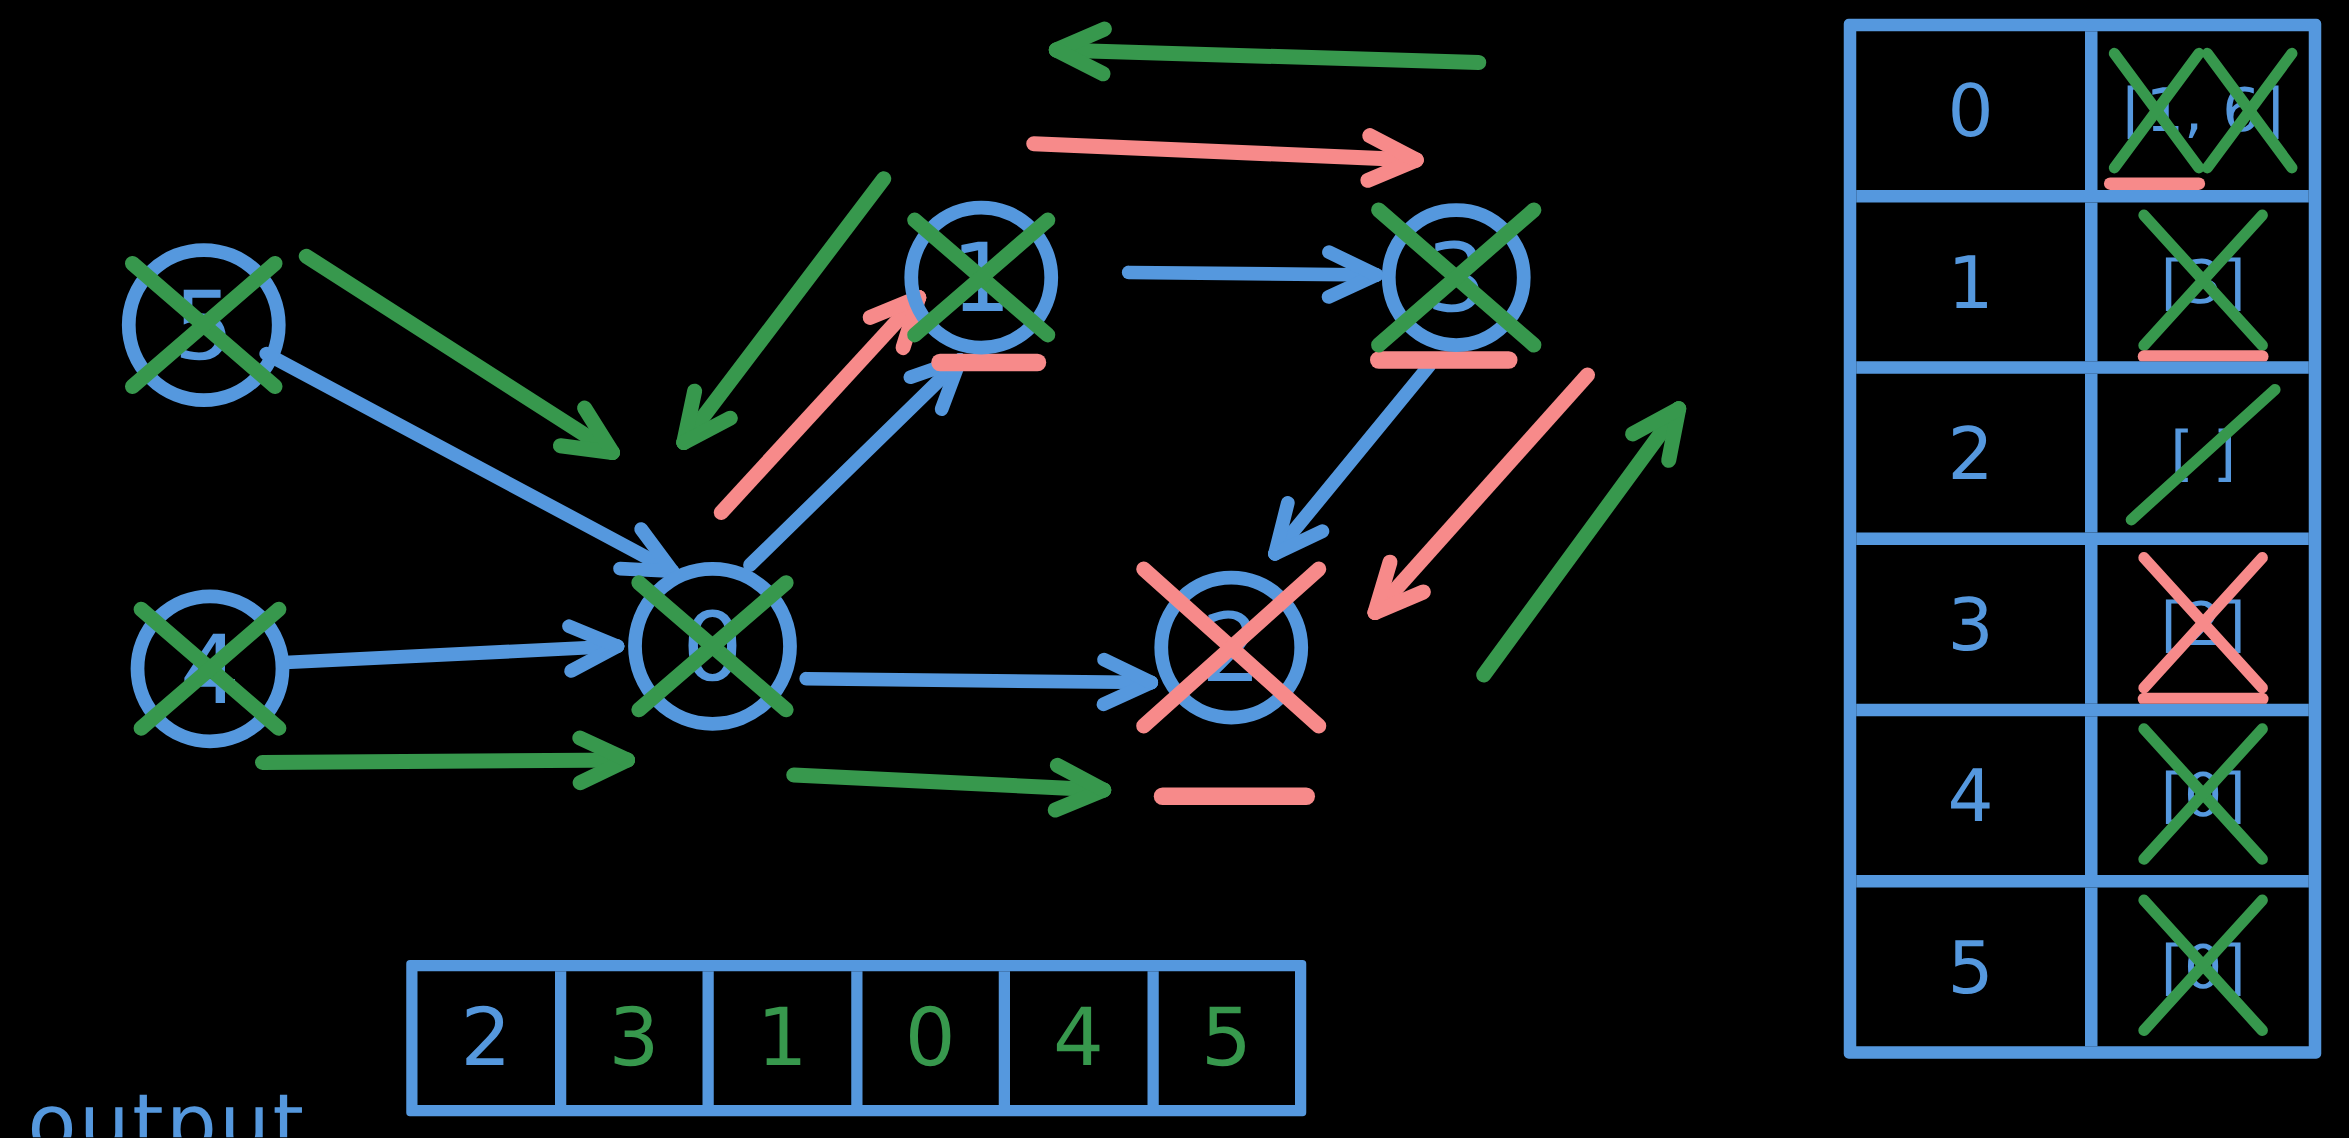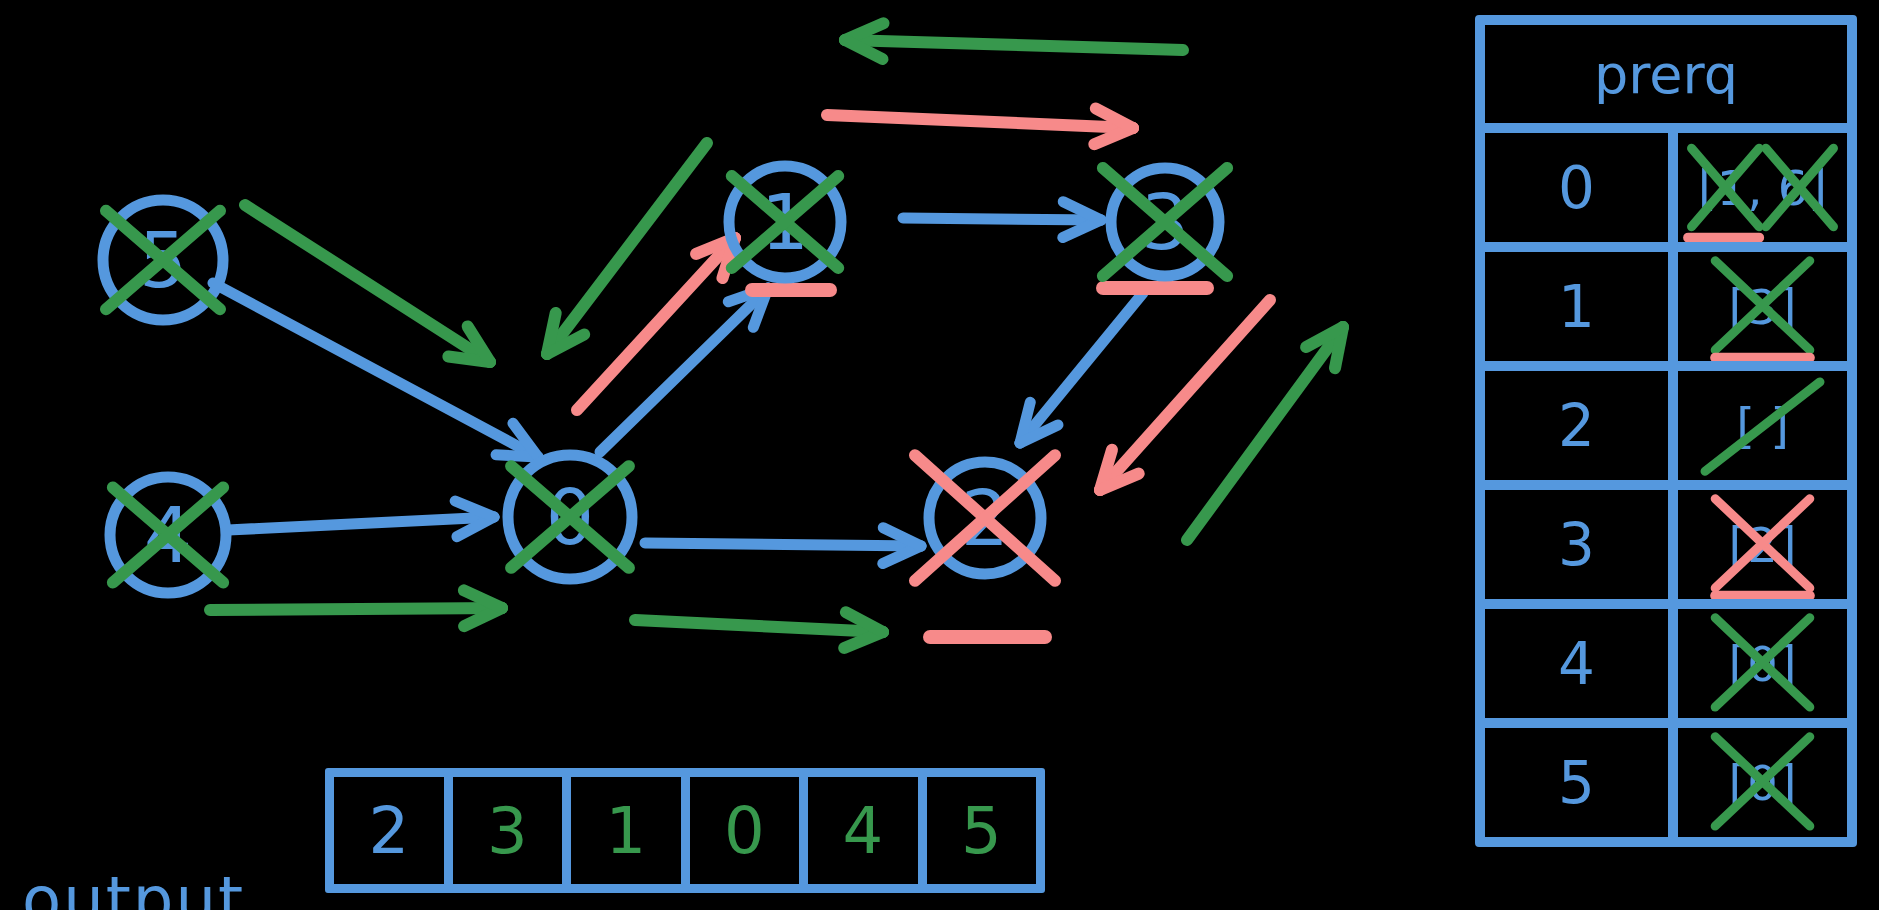--- a/index.html
+++ b/index.html
@@ -157,21 +157,20 @@
   <div class="output-array" id="output-array">
       <div class="ocell" style="color: rgb(85, 152, 222);">2</div>
       <div class="ocell" style="color: rgb(55, 152, 77);">3</div>
       <div class="ocell" style="color: rgb(55, 152, 77);">1</div>
       <div class="ocell" style="color: rgb(55, 152, 77);">0</div>
       <div class="ocell" style="color: rgb(55, 152, 77);">4</div>
       <div class="ocell" style="color: rgb(55, 152, 77);">5</div>
     </div>
 
   <div class="prereq" id="prereq-table">
-    <div class="prereq-header">prerq</div>
   <div class="trow">
         <div class="tkey">0</div>
         <div class="tval">
           <span>[1, 6]</span>
           <svg viewBox="0 0 100 100" preserveAspectRatio="none">
             <line x1="8" y1="14" x2="48" y2="86" stroke="#37984d" stroke-width="9" stroke-linecap="round" vector-effect="non-scaling-stroke" style="vector-effect: non-scaling-stroke;"></line>
             <line x1="48" y1="14" x2="8" y2="86" stroke="#37984d" stroke-width="9" stroke-linecap="round" vector-effect="non-scaling-stroke" style="vector-effect: non-scaling-stroke;"></line>
             <line x1="52" y1="14" x2="92" y2="86" stroke="#37984d" stroke-width="9" stroke-linecap="round" vector-effect="non-scaling-stroke" style="vector-effect: non-scaling-stroke;"></line>
             <line x1="92" y1="14" x2="52" y2="86" stroke="#37984d" stroke-width="9" stroke-linecap="round" vector-effect="non-scaling-stroke" style="vector-effect: non-scaling-stroke;"></line>
             <line x1="6" y1="96" x2="48" y2="96" stroke="#f78a8a" stroke-width="10" stroke-linecap="round" vector-effect="non-scaling-stroke" style="vector-effect: non-scaling-stroke;"></line>

